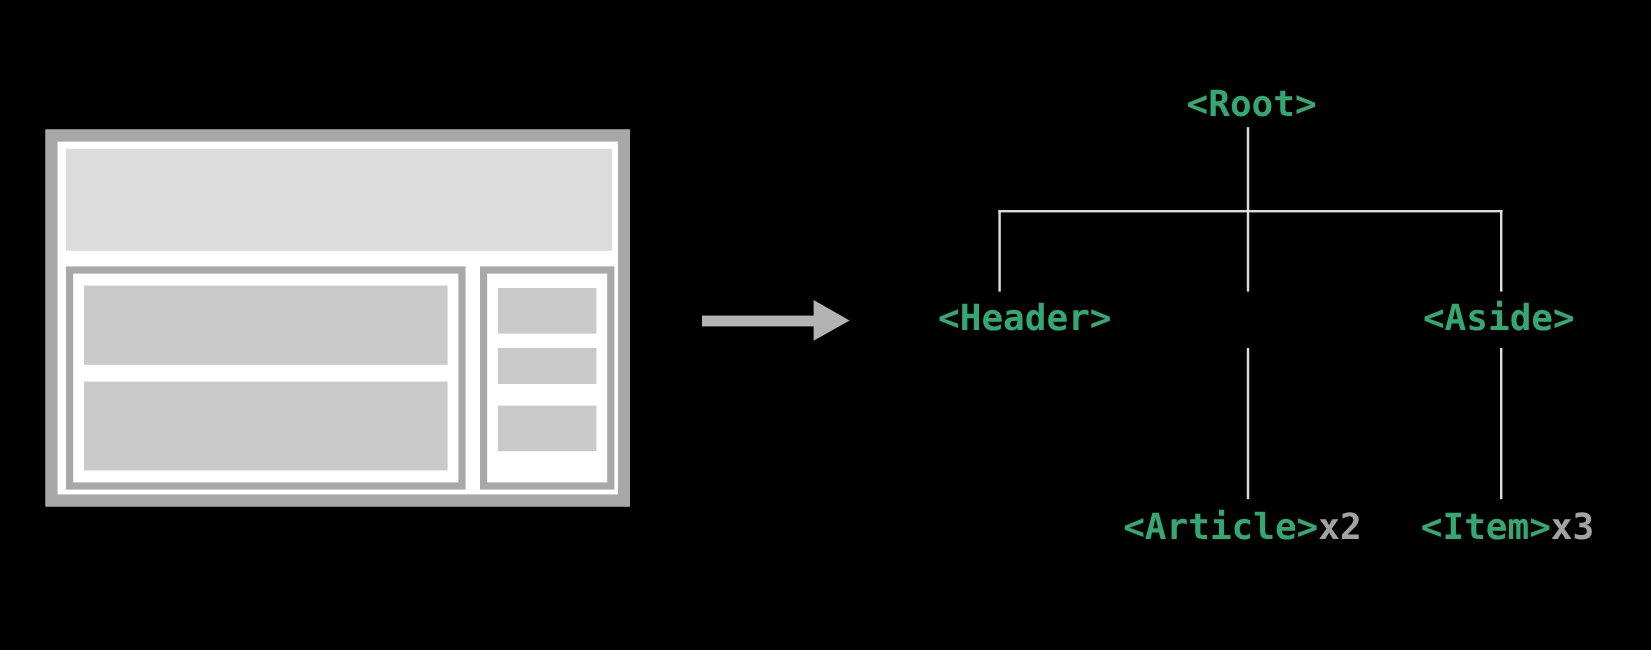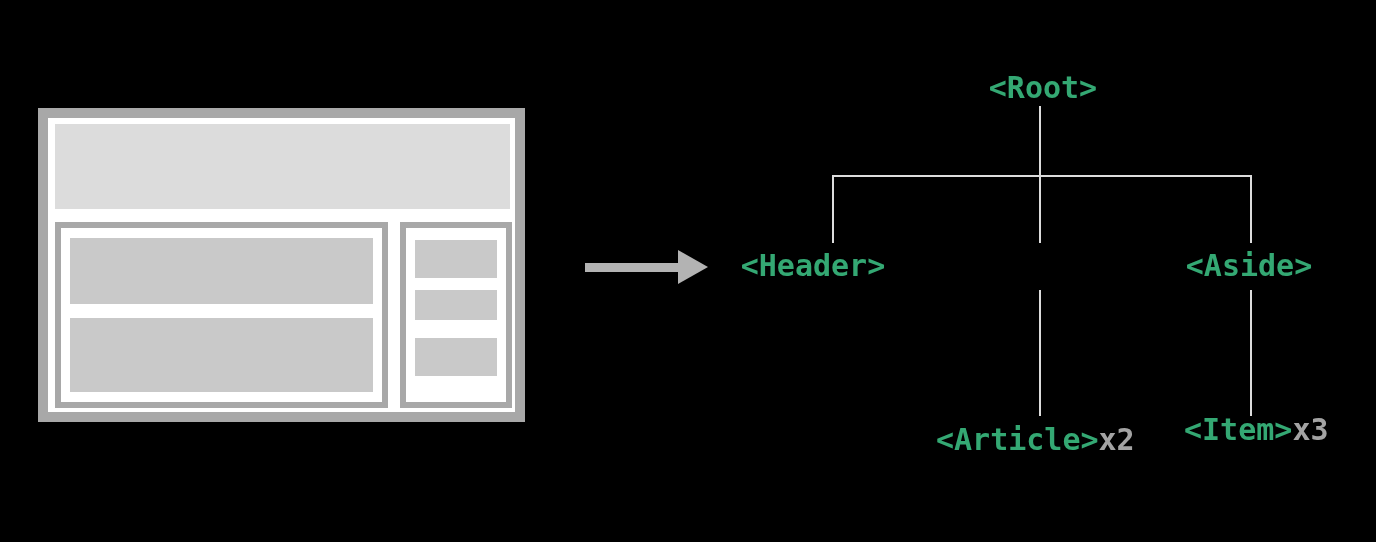--- a/index.html
+++ b/index.html
@@ -98,26 +98,26 @@
   <div class="tline" style="left:1039px; top:106px; width:2px; height:70px;"></div>
   <div class="tline" style="left:832px; top:175px; width:420px; height:2px;"></div>
   <div class="tline" style="left:832px; top:175px; width:2px; height:68px;"></div>
   <div class="tline" style="left:1039px; top:175px; width:2px; height:68px;"></div>
   <div class="tline" style="left:1250px; top:175px; width:2px; height:68px;"></div>
   <div class="tline" style="left:1039px; top:290px; width:2px; height:126px;"></div>
   <div class="tline" style="left:1250px; top:290px; width:2px; height:126px;"></div>
 
   <div class="tlabel centered" style="left:1043px; top:72px;">&lt;Root&gt;</div>
 
-  <div class="tlabel centered" style="left:813px; top:250px;">&lt;Header&gt;</div>
+  <div class="tlabel centered" style="left:854px; top:250px;">&lt;Header&gt;</div>
 
 
   <div class="tlabel centered" style="left:1249px; top:250px;">&lt;Aside&gt;</div>
 
   <div class="tlabel leaf-row" style="left:936px; top:424px;">
     <span>&lt;Article&gt;</span><span class="count">x2</span>
   </div>
 
-  <div class="tlabel leaf-row" style="left:1184px; top:414px;">
+  <div class="tlabel leaf-row" style="left:1184px; top:424px;">
     <span>&lt;Item&gt;</span><span class="count">x3</span>
   </div>
 
 </div>
 
 </body></html>

